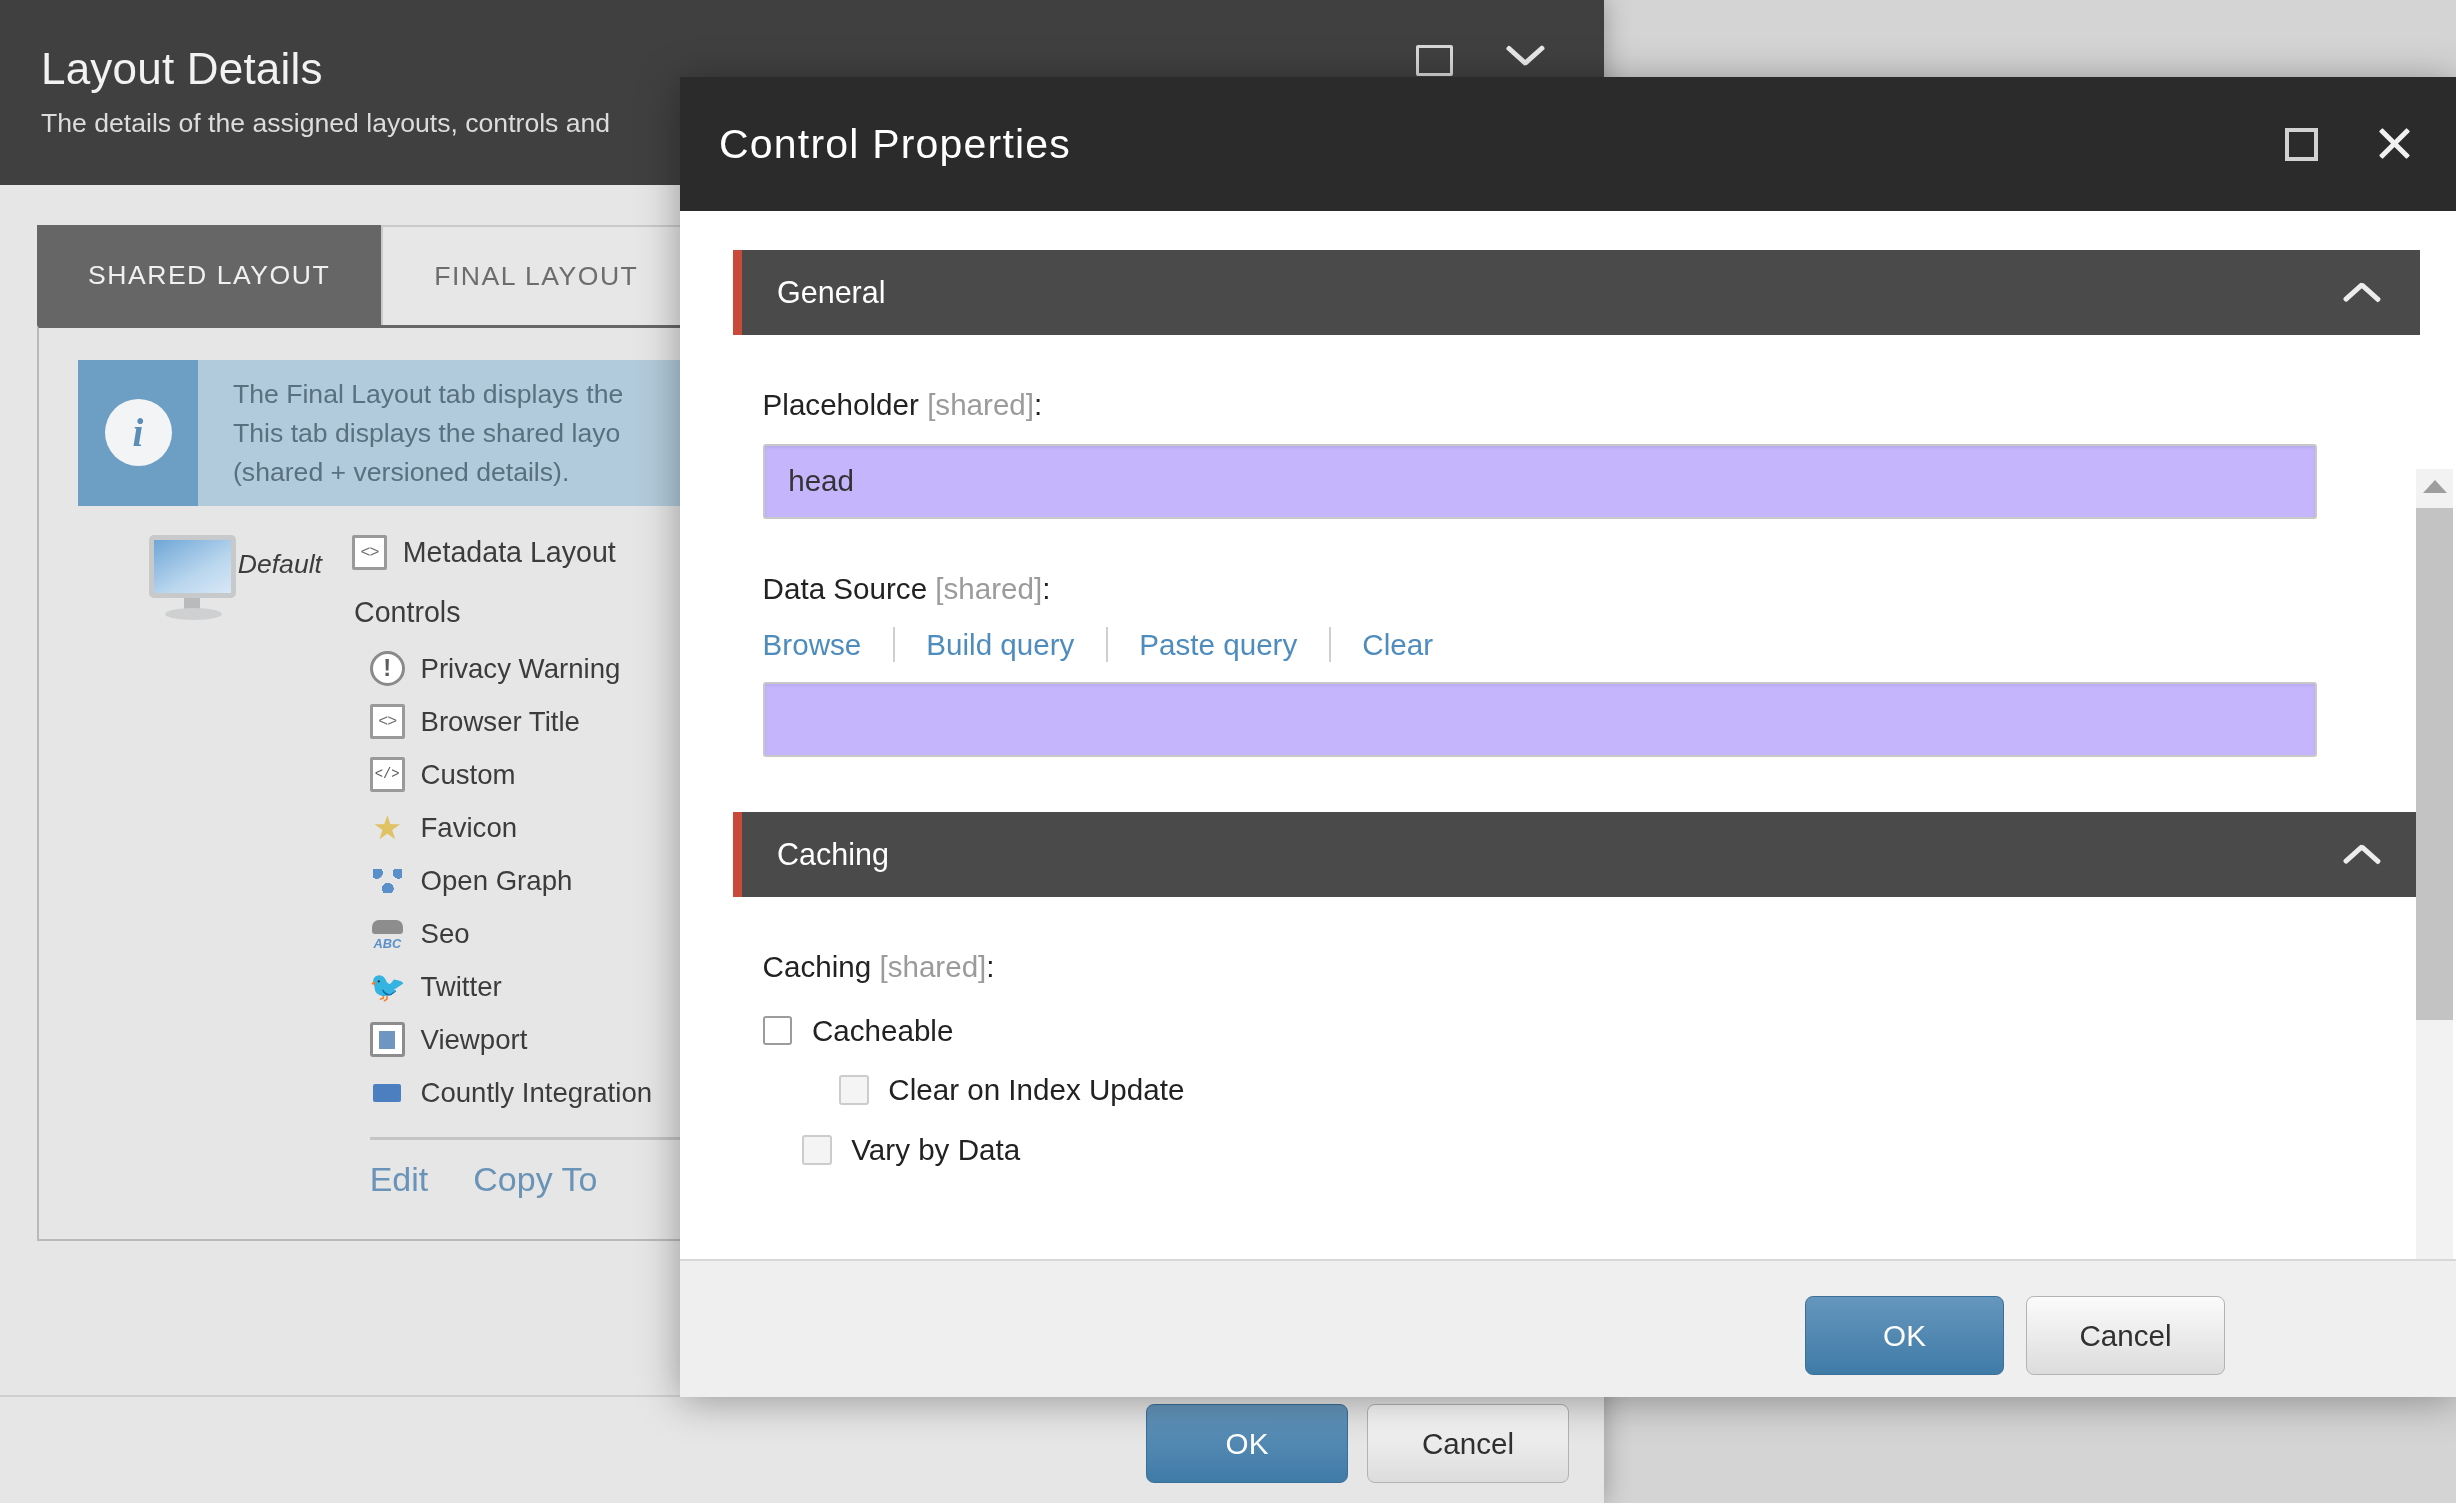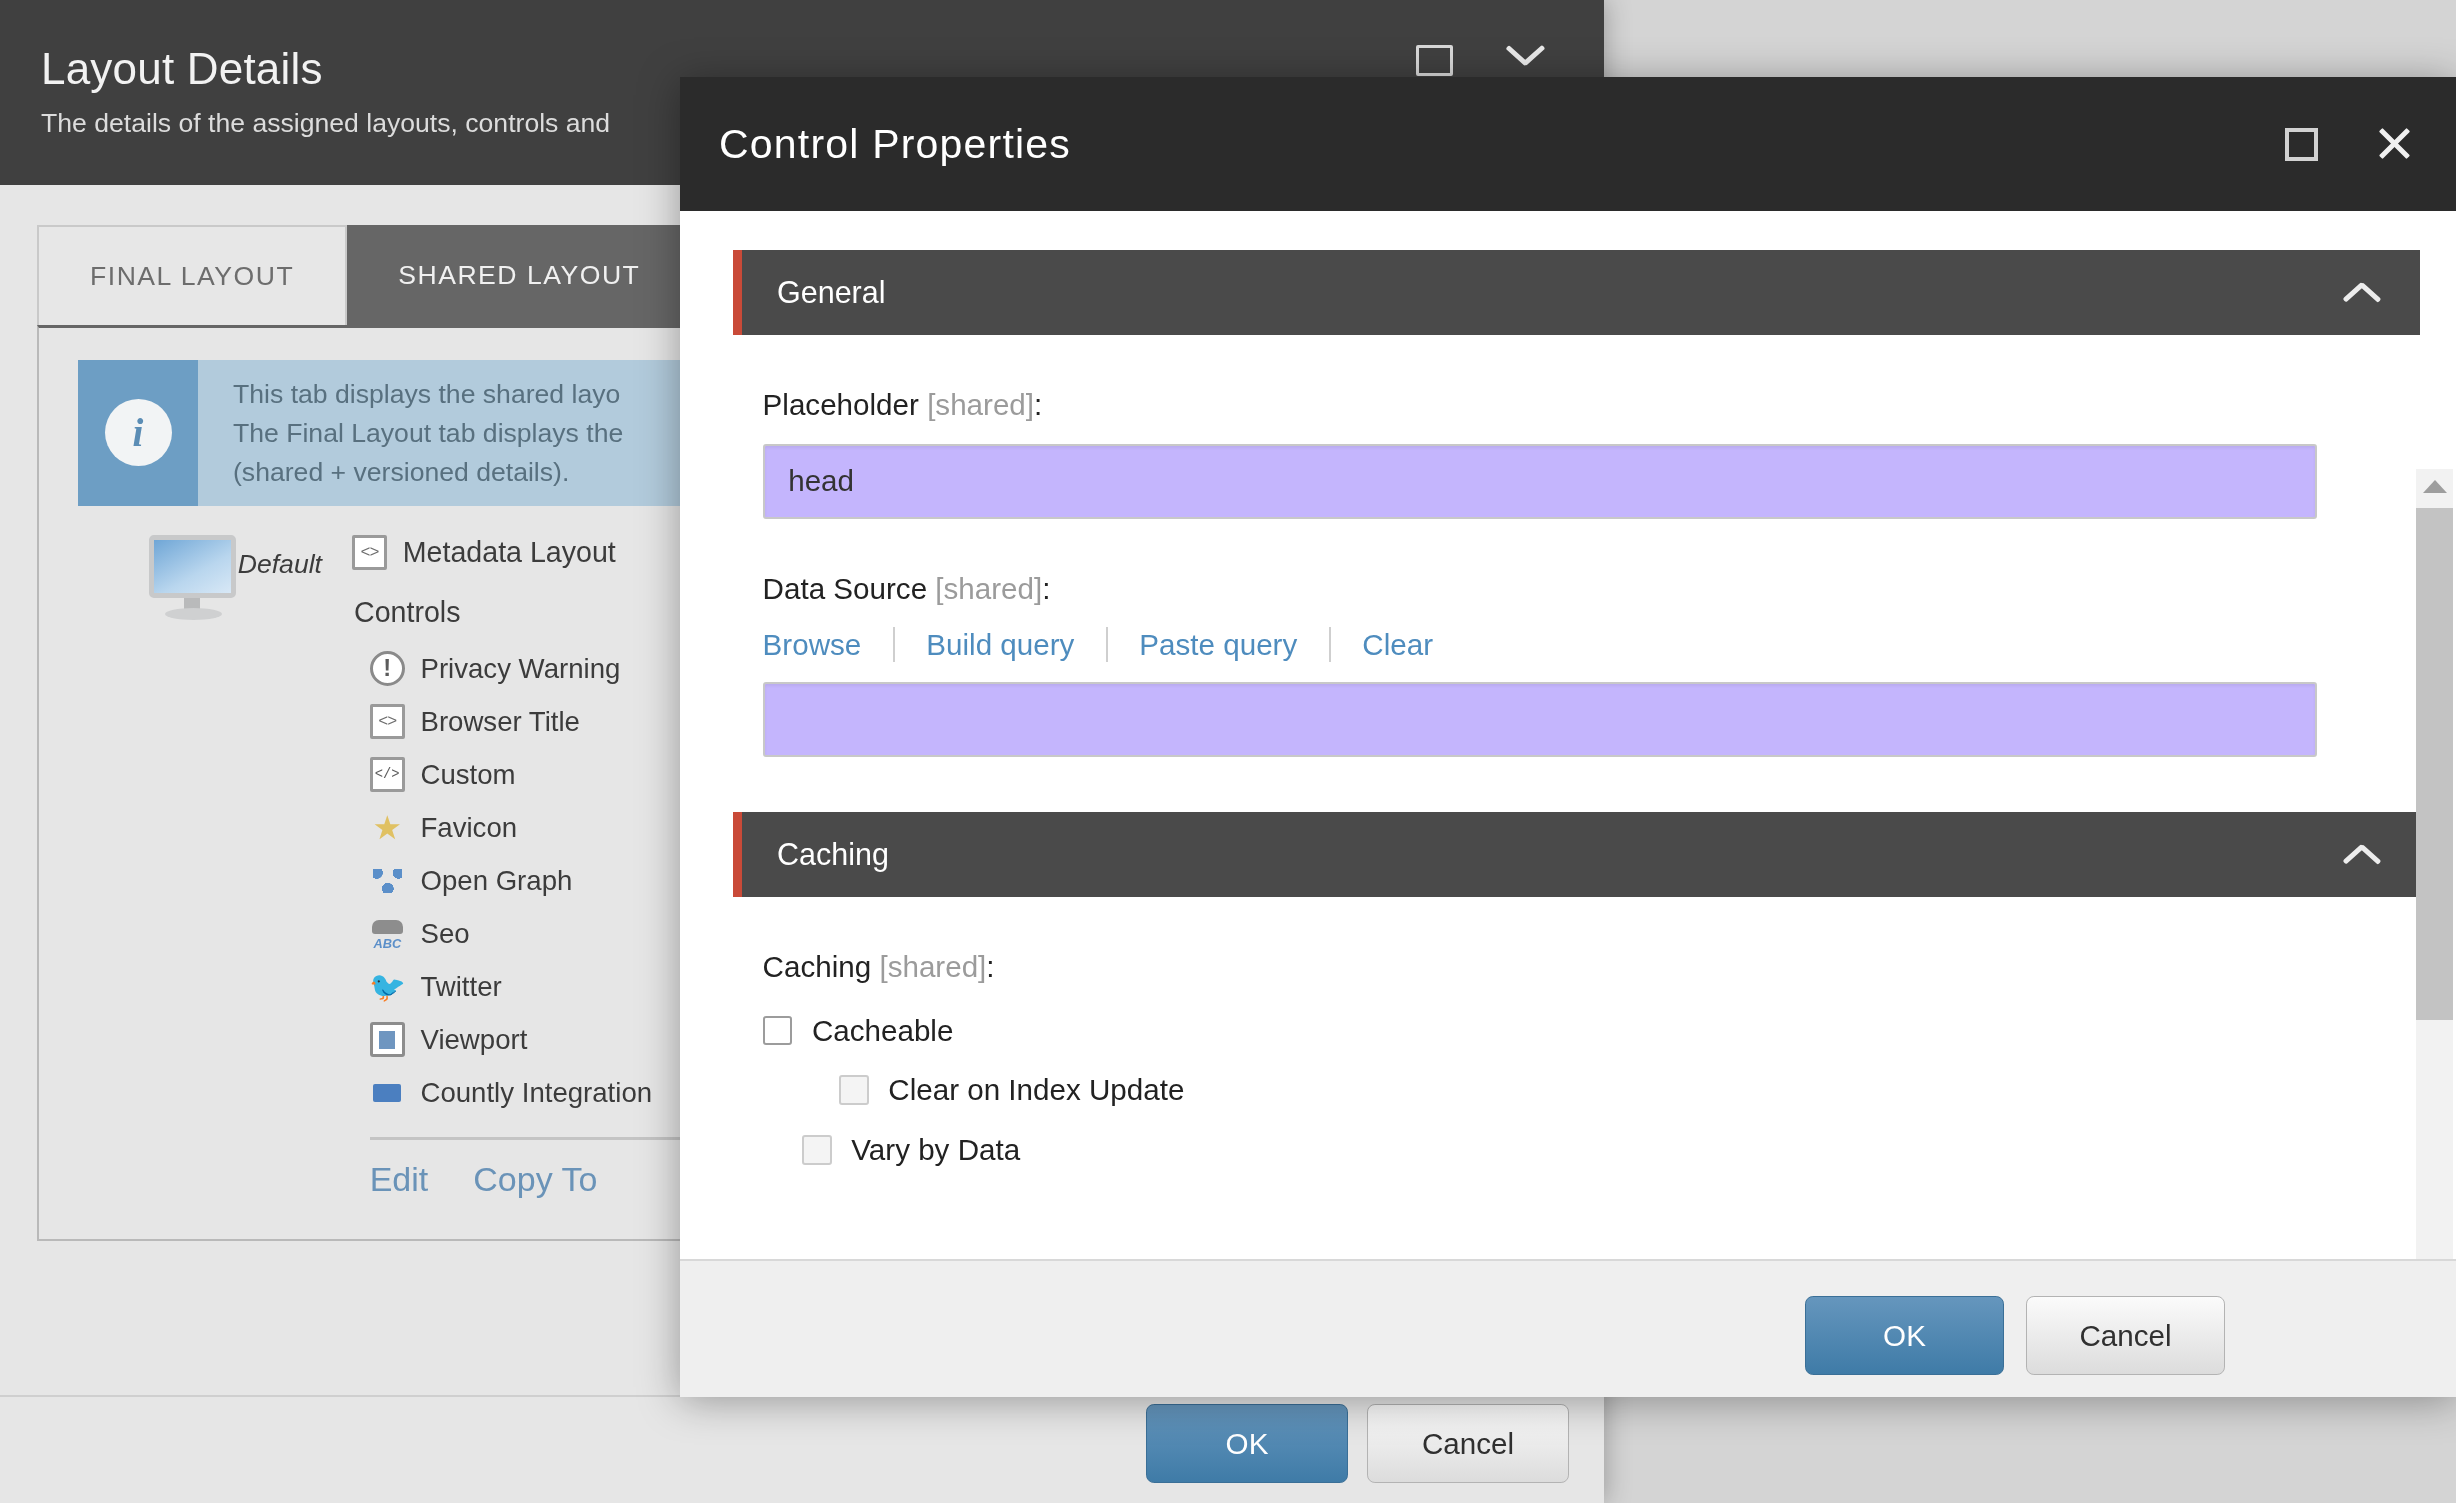--- a/index.html
+++ b/index.html
@@ -308,37 +308,37 @@
     <div class="bg-titlebar">
       <div class="bg-title">Layout Details</div>
       <div class="bg-subtitle">The details of the assigned layouts, controls and</div>
       <div class="bg-winbtns">
         <div class="ic-square-bg"></div>
         <div class="ic-chev-bg"></div>
       </div>
     </div>
 
     <div class="tabs">
+      <div class="tab active">
+        <span>SHARED LAYOUT</span>
+      </div>
       <div class="tab inactive">
         <span>FINAL LAYOUT</span>
-      </div>
-      <div class="tab active">
-        <span>SHARED LAYOUT</span>
       </div>
     </div>
 
     <div class="tab-panel">
 
       <div class="infobar">
         <div class="infobar-icon">
           <div class="info-circle">i</div>
         </div>
         <div class="infobar-text">
+          <div>The Final Layout tab displays the</div>
           <div>This tab displays the shared layo</div>
-          <div>The Final Layout tab displays the</div>
           <div>(shared + versioned details).</div>
         </div>
       </div>
 
       <div class="layout-body">
 
         <div class="layout-thumb">
           <div class="monitor">
             <div class="screen"></div>
               <div class="neck"></div>

